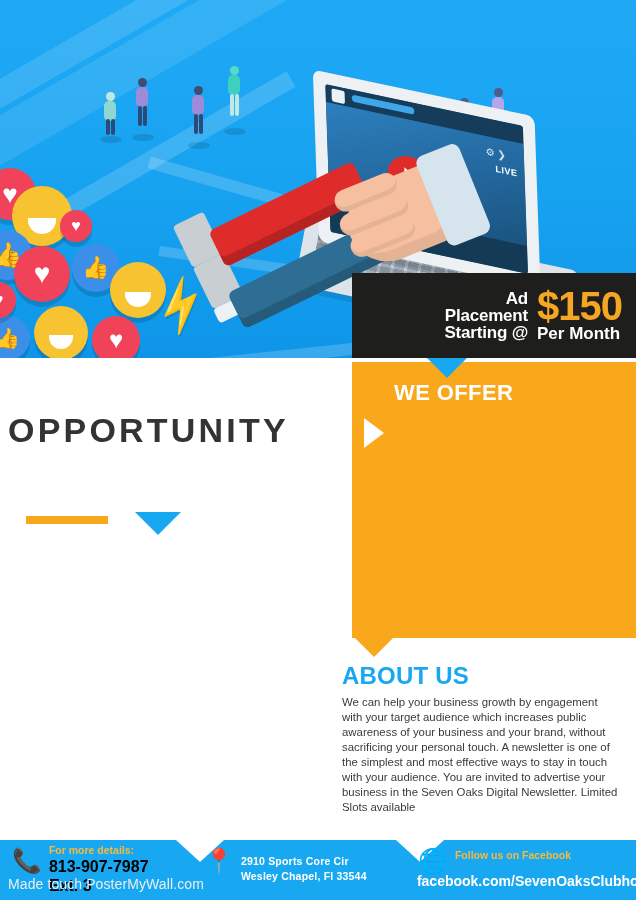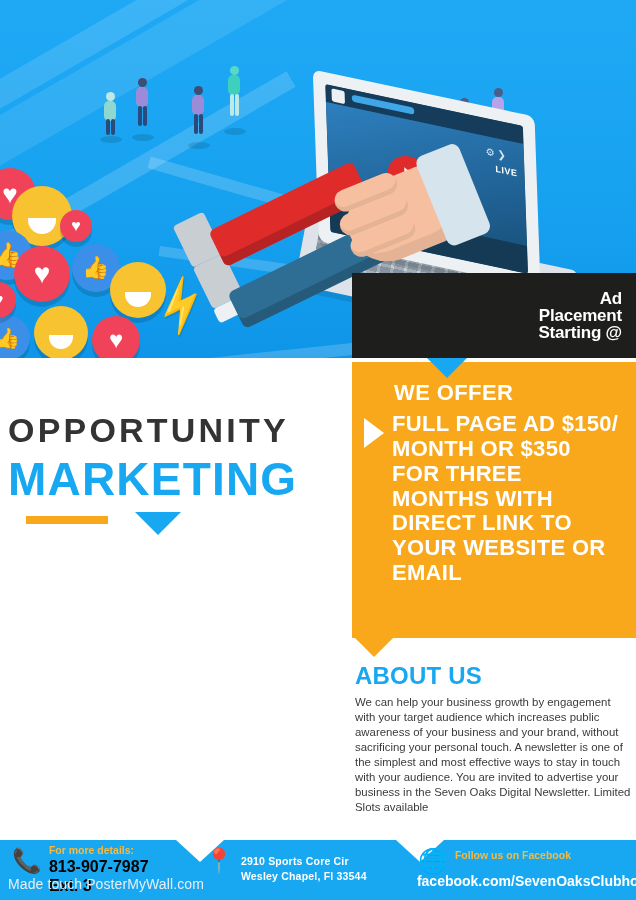--- a/index.html
+++ b/index.html
@@ -142,21 +142,21 @@
                border-left:20px solid #ffffff; }
   .offer-body { color:#fff; font-weight:bold; font-size:22px; line-height:1.13;
                 letter-spacing:.3px; }
 
   
   .tri-orange { position:absolute; left:355px; top:638px; width:0; height:0;
                 border-left:19px solid transparent; border-right:19px solid transparent;
                 border-top:19px solid #F9A81C; }
 
   
-  .about { position:absolute; left:355px; top:662px; width:276px; }
+  .about { position:absolute; left:342px; top:662px; width:276px; }
   .about-title { color:#18A8F2; font-weight:bold; font-size:24px; letter-spacing:.2px;
                  margin-bottom:5px; }
   .about-body { color:#3A3A3A; font-size:11.4px; line-height:1.32; }
 
   
   .h-newsletter { position:absolute; left:8px; top:358px; font-size:47px; font-weight:bold;
                   color:#F9A81C; letter-spacing:0.5px; line-height:1; }
   .h-opportunity{ position:absolute; left:8px; top:413px; font-size:34px; font-weight:bold;
                   color:#333333; letter-spacing:3.2px; line-height:1; }
   .h-marketing  { position:absolute; left:8px; top:456px; font-size:46px; font-weight:bold;
@@ -328,39 +328,41 @@
       <div class="cuff"></div>
     </div>
   </div>
 
   <div class="price-banner">
     <div class="pb-left">
       <div>Ad</div>
       <div>Placement</div>
       <div>Starting @</div>
     </div>
+    <div class="pb-right">
+      <div class="pb-amount">$150</div>
+      <div class="pb-per">Per Month</div>
+    </div>
   </div>
   <div class="tri-blue-sm"></div>
 
   <div class="offer">
     <div class="offer-title">WE OFFER</div>
     <div class="offer-row">
       <div class="tri-white"></div>
-      <div class="offer-body">FULL PAGE AD $150/ MONTH OR $350 FOR THREE MONTHS WITH DIRECT LINK TO YOUR WEBSITE OR EMAIL</div>
     </div>
   </div>
   <div class="tri-orange"></div>
 
   <div class="about">
     <div class="about-title">ABOUT US</div>
     <div class="about-body">We can help your business growth by engagement with your target audience which increases public awareness of your business and your brand, without sacrificing your personal touch. A newsletter is one of the simplest and most effective ways to stay in touch with your audience.  You are invited to advertise your business in the Seven Oaks Digital Newsletter. Limited Slots available</div>
   </div>
 
   <div class="h-opportunity">OPPORTUNITY</div>
-  <div class="h-marketing">MARKETING</div>
 
   <div class="rule-orange"></div>
   <div class="tri-blue-lg"></div>
 
 
   <div class="footer">
     <div class="notch n1"></div>
     <div class="notch n2"></div>
 
     <div class="fseg s1">

